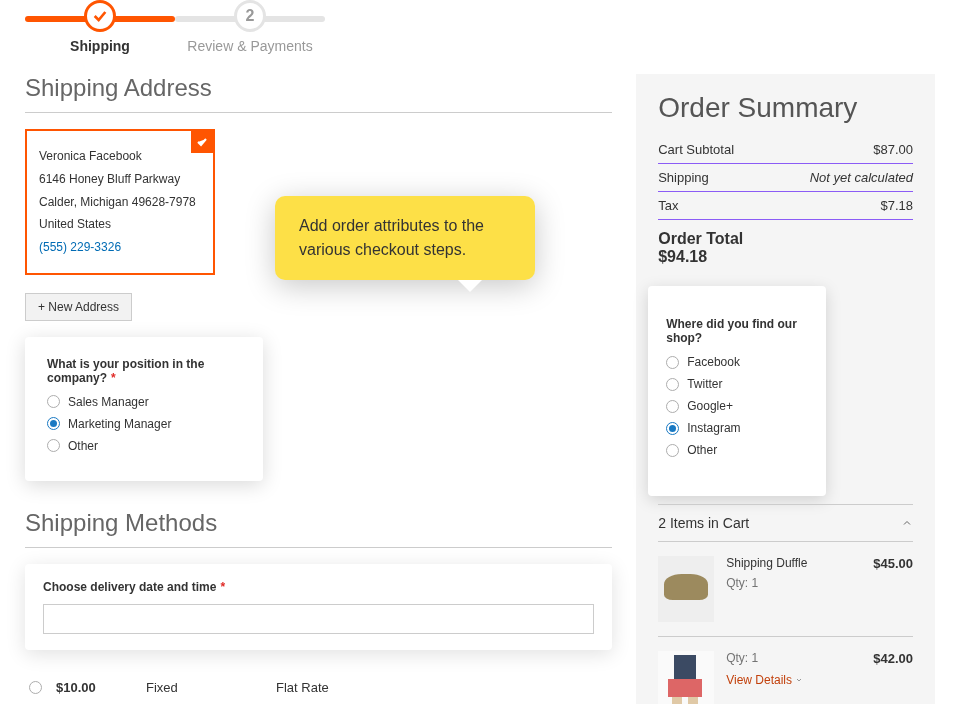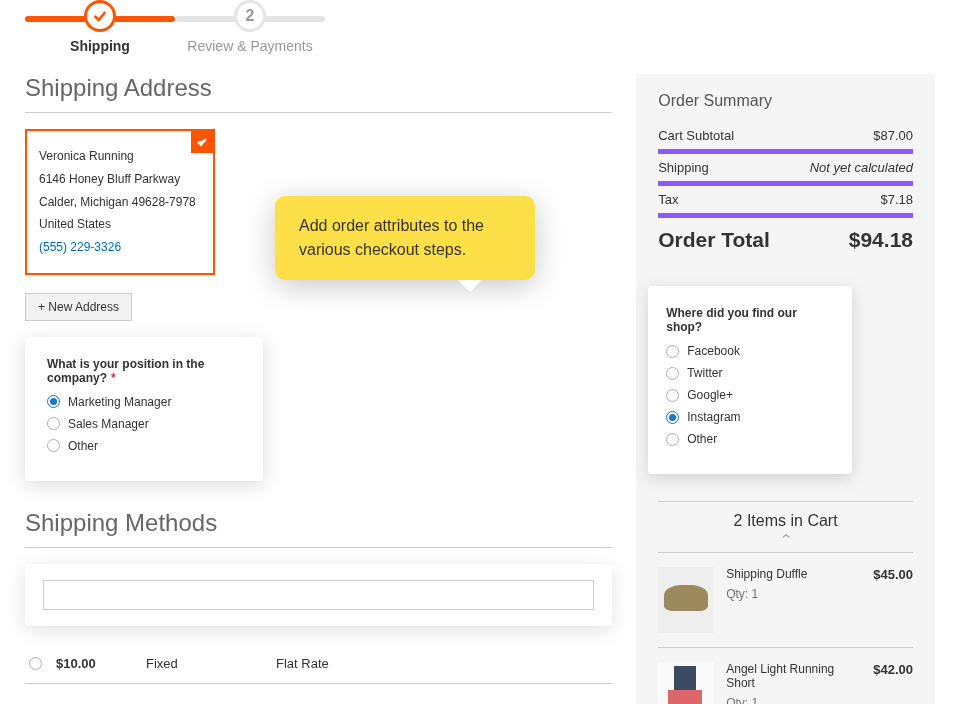--- a/index.html
+++ b/index.html
@@ -175,55 +175,54 @@
       position: absolute;
       bottom: -12px;
       left: 75%;
       margin-left: -12px;
       width: 0; height: 0;
       border-left: 12px solid transparent;
       border-right: 12px solid transparent;
       border-top: 12px solid #fff;
     }
     .order-summary h3 {
-      font-size: 16px;
+      font-size: 28px;
       font-weight: 300;
       color: #555;
       margin-bottom: 12px;
     }
     .sum-row {
       display: flex;
       justify-content: space-between;
       padding: 6px 0;
       font-size: 13px;
-      border-bottom: 5px solid #8b5cf6;
-    }
-    .sum-row.total { font-weight: 700; font-size: 21px; padding: 10px 0; border-bottom: none;}
+      border-bottom: 1px solid #8b5cf6;
+    }
+    .sum-row.total { font-weight: 700; font-size: 16px; padding: 10px 0; border-bottom: none; flex-direction: column;}
     .italic { font-style: italic; }
     .survey-card {
       background: #fff;
       box-shadow: 0 4px 16px rgba(0,0,0,0.15);
       border-radius: 4px;
-      padding: 20px 18px;
-      margin-top: 24px;
+      padding: 31px 18px;
+      margin-top: 10px;
       margin-left: -10px;
-      width: 204px;
+      width: 178px;
     }
     .survey-card .q { font-size: 12px; font-weight: 600; margin-bottom: 10px; }
     .items-header {
       display: flex;
       justify-content: space-between;
       align-items: center;
-      margin-top: 27px;
+      margin-top: 8px;
       padding: 10px 0;
       border-top: 1px solid #ccc;
       border-bottom: 1px solid #ccc;
-      font-size: 16px;
+      font-size: 14px;
       cursor: pointer;
-      flex-direction: column;
     }
     .chev { width: 12px; height: 12px; }
     .cart-item { display: flex; gap: 12px; padding: 14px 0; border-bottom: 1px solid #ccc; }
     .cart-item:last-child { border-bottom: none; }
     .item-thumb {
       width: 56px; height: 66px;
       background: #f0ebe2;
       flex-shrink: 0;
       position: relative;
       overflow: hidden;
@@ -258,52 +257,53 @@
   <div class="left-col">
     <h2 class="section-title">Shipping Address</h2>
     <div class="h2-line"></div>
 
     <div class="address-card">
       <div class="corner-check">
         <svg viewBox="0 0 24 24" fill="none" stroke="#fff" stroke-width="4">
             <polyline points="4,12 10,18 20,6"></polyline>
           </svg>
       </div>
-      <div>Veronica Running</div>
+      <div>Veronica Facebook</div>
       <div>6146 Honey Bluff Parkway</div>
       <div>Calder, Michigan 49628-7978</div>
       <div>United States</div>
       <div class="phone">(555) 229-3326</div>
     </div>
 
     <button class="new-address-btn">+ New Address</button>
 
     <div class="attr-card">
       <div class="q"><span>What is your position in the company?</span><span class="req">*</span></div>
       <div id="position-opts">
           <div class="radio-opt">
+            <span class="fake-radio"></span>
+            <span>Sales Manager</span>
+          </div>
+          <div class="radio-opt">
             <span class="fake-radio selected"></span>
             <span>Marketing Manager</span>
-          </div>
-          <div class="radio-opt">
-            <span class="fake-radio"></span>
-            <span>Sales Manager</span>
           </div>
           <div class="radio-opt">
             <span class="fake-radio"></span>
             <span>Other</span>
           </div>
         </div>
     </div>
 
     <div class="shipping-methods">
       <h2 class="section-title">Shipping Methods</h2>
       <div class="h2-line"></div>
 
       <div class="delivery-card">
+        <div class="q"><span>Choose delivery date and time</span><span class="req">*</span></div>
         <input class="delivery-input" type="text" style="">
       </div>
 
       <div id="method-rows">
           <div class="method-row">
     <span class="fake-radio"></span>
     <span class="price">$10.00</span>
     <span class="type">Fixed</span>
     <span class="name">Flat Rate</span>
           </div>
@@ -376,21 +376,20 @@
           <div class="item-price">$45.00</div>
         </div>
         <div class="cart-item">
           <div class="item-thumb" style="background: rgb(250, 250, 250);">
             <div style="position:absolute;top:4px;left:16px;width:22px;height:24px;background:#3b4a63;"></div>
             <div style="position:absolute;top:28px;left:10px;width:34px;height:18px;background:#d66;"></div>
             <div style="position:absolute;top:46px;left:14px;width:10px;height:18px;background:#e0c9a6;"></div>
             <div style="position:absolute;top:46px;left:30px;width:10px;height:18px;background:#e0c9a6;"></div>
           </div>
           <div class="item-details">
-    <div class="name">Angel Light Running Short</div>
     <div class="qty">Qty: 1</div>
     <div class="viewd">View Details <svg style="width:8px;height:8px;display:inline" viewBox="0 0 24 24" fill="none" stroke="#666" stroke-width="2">
                 <polyline points="6,9 12,15 18,9"></polyline>
               </svg></div>
           </div>
           <div class="item-price">$42.00</div>
         </div>
       </div>
   </div>
 </div>

